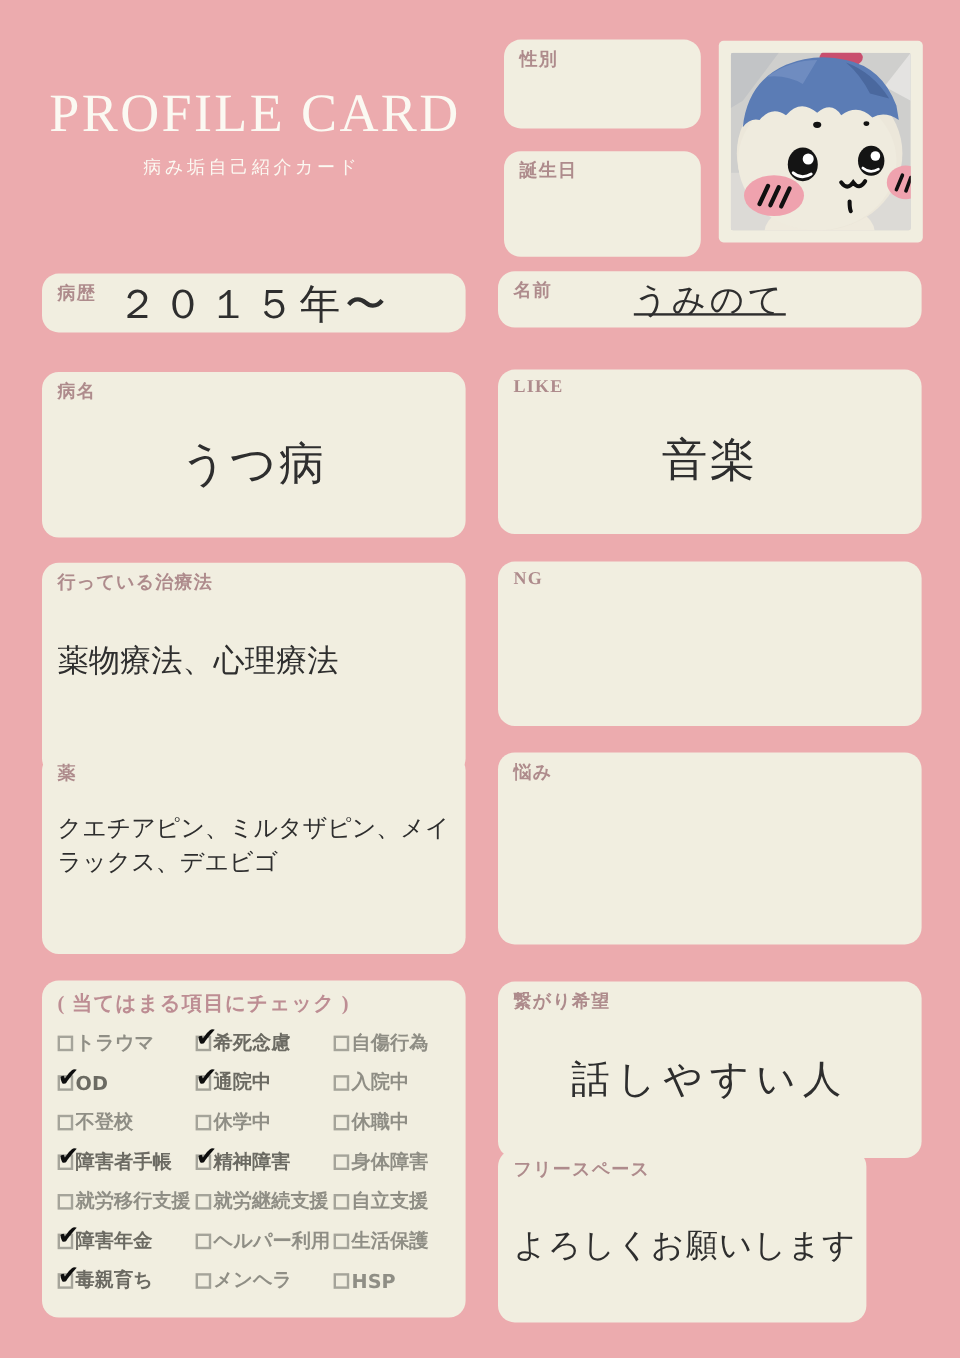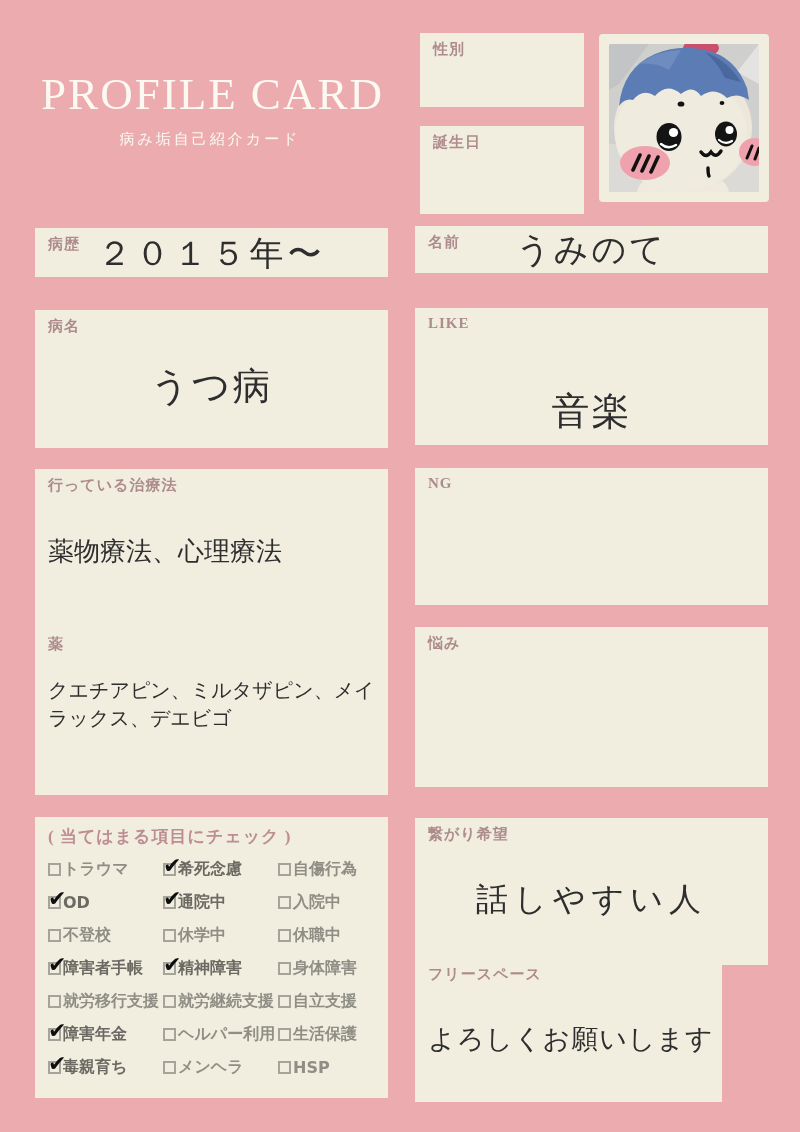--- a/index.html
+++ b/index.html
@@ -29,21 +29,21 @@
     white-space:nowrap;
   }
   .page-subtitle{
     position:absolute;left:35px;top:130px;width:350px;
     text-align:center;
     font-family:"Liberation Serif","DejaVu Serif",serif;
     font-weight:normal;font-size:15px;letter-spacing:3px;color:var(--white);
   }
   
   .box{
-    position:absolute;background:var(--cream);border-radius:0;
+    position:absolute;background:var(--cream);border-radius:14px;
   }
   .box .label{
     position:absolute;left:13px;top:7px;
     font-family:"Liberation Serif","DejaVu Serif",serif;
     font-weight:bold;font-size:15px;letter-spacing:1px;color:var(--label);
     white-space:nowrap;
   }
   .value-center{
     position:absolute;left:0;top:0;width:100%;height:100%;
     display:flex;align-items:center;justify-content:center;
@@ -62,23 +62,23 @@
   #box-like     {left:415px;top:308px;width:353px;height:137px;}
   #box-chiryo   {left:35px; top:469px;width:353px;height:177px;}
   #box-ng       {left:415px;top:468px;width:353px;height:137px;}
   #box-kusuri   {left:35px; top:628px;width:353px;height:167px;}
   #box-nayami   {left:415px;top:627px;width:353px;height:160px;padding-left:17px;}
   #box-check    {left:35px; top:817px;width:353px;height:281px;}
   #box-tsunagari{left:415px;top:791px;width:353px;height:147px;margin-top:27px;}
   #box-free     {left:415px;top:958px;width:307px;height:144px;}
 
   #box-byoreki .value-center{font-size:34px;letter-spacing:4px;padding-top:2px;}
-  #box-namae   .value-center{font-size:34px;letter-spacing:3px;}
+  #box-namae   .value-center{font-size:28px;letter-spacing:3px;text-decoration:underline;}
   #box-byomei  .value-center{font-size:38px;letter-spacing:2px;padding-top:14px;}
-  #box-like    .value-center{font-size:38px;letter-spacing:2px;padding-top:14px;margin-top:28px;}
+  #box-like    .value-center{font-size:38px;letter-spacing:2px;padding-top:14px;}
   #box-chiryo  .value-left{top:64px;font-size:26px;}
   #box-kusuri  .value-left{top:48px;font-size:20px;letter-spacing:0;}
   #box-tsunagari .value-center{font-size:32px;letter-spacing:6px;padding-top:16px;}
   #box-free    .value-left{top:62px;font-size:27px;letter-spacing:1px;}
 
   
   #box-check .label{
     font-size:17px;color:var(--label-pink);letter-spacing:1px;top:8px;
   }
   #checklist-grid{

